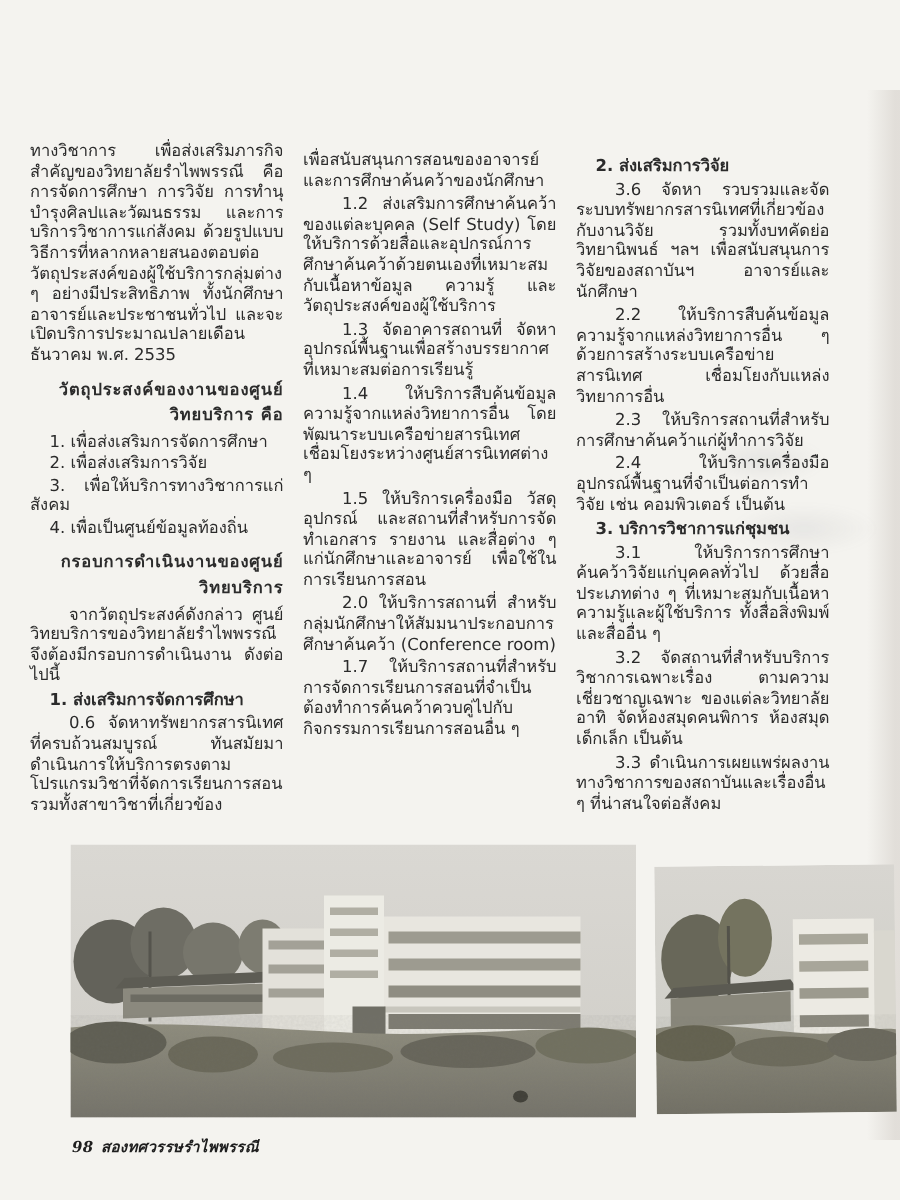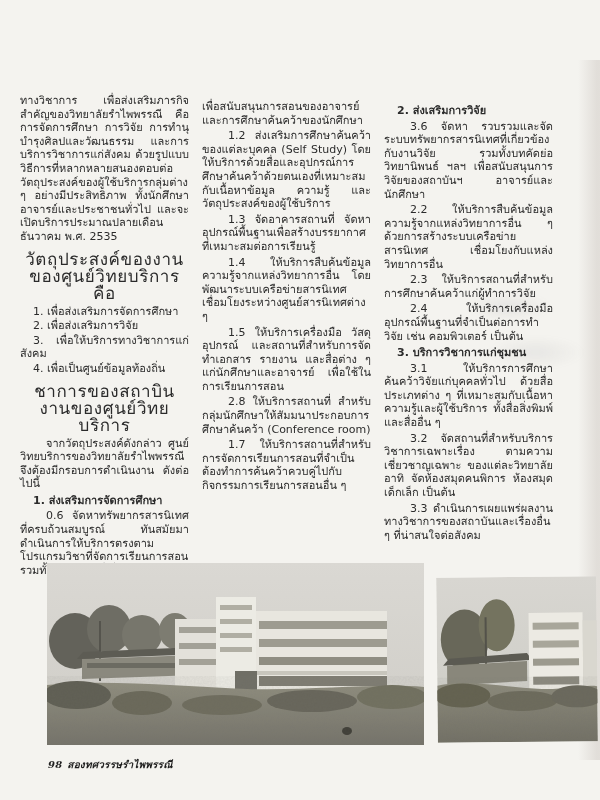--- a/index.html
+++ b/index.html
@@ -30,22 +30,22 @@
     display:flex;gap:13px;
   }
   .col{width:169px;font-size:11px;line-height:13.6px;text-align:justify;}
   .col-2{padding-top:6px;}
   .col-3{padding-top:7px;}
   .blk{margin:0 0 2px 0;}
   .body{text-indent:0;}
   .body-indent{text-indent:26px;}
   .item{text-indent:13px;margin-bottom:1px;}
   .heading{
-    font-weight:400;font-size:17px;line-height:17px;
-    letter-spacing:0.6px;text-align:center;margin:7px 0 3px 0;
+    font-weight:700;font-size:11px;line-height:17px;
+    letter-spacing:0.6px;text-align:right;margin:7px 0 3px 0;
     font-family:"DejaVu Serif","Liberation Serif",serif;
   }
   .subheading{font-weight:700;text-indent:13px;margin:3px 0 2px 0;}
   
   .photo{position:absolute;display:block;}
   .photo-left{left:47px;top:563px;}
   .photo-right{left:437px;top:577px;transform:rotate(-0.6deg);}
   
   .footer{
     position:absolute;left:48px;top:757px;
@@ -62,32 +62,32 @@
 <div class="ghost-bleed"></div>
 
 <div class="columns">
   <div class="col col-1">
       <div class="blk body">ทางวิชาการ เพื่อส่งเสริมภารกิจสำคัญของวิทยาลัยรำไพพรรณี คือ การจัดการศึกษา การวิจัย การทำนุบำรุงศิลปและวัฒนธรรม และการบริการวิชาการแก่สังคม ด้วยรูปแบบวิธีการที่หลากหลายสนองตอบต่อวัตถุประสงค์ของผู้ใช้บริการกลุ่มต่าง ๆ อย่างมีประสิทธิภาพ ทั้งนักศึกษา อาจารย์และประชาชนทั่วไป และจะเปิดบริการประมาณปลายเดือนธันวาคม พ.ศ. 2535</div>
       <div class="blk heading">วัตถุประสงค์ของงานของศูนย์วิทยบริการ คือ</div>
       <div class="blk item">1. เพื่อส่งเสริมการจัดการศึกษา</div>
       <div class="blk item">2. เพื่อส่งเสริมการวิจัย</div>
       <div class="blk item">3. เพื่อให้บริการทางวิชาการแก่สังคม</div>
       <div class="blk item">4. เพื่อเป็นศูนย์ข้อมูลท้องถิ่น</div>
-      <div class="blk heading">ชาการของสถาบินงานของศูนย์วิทยบริการ</div>
+      <div class="blk heading">กรอบการดำเนินงานของศูนย์วิทยบริการ</div>
       <div class="blk body-indent">จากวัตถุประสงค์ดังกล่าว ศูนย์วิทยบริการของวิทยาลัยรำไพพรรณี จึงต้องมีกรอบการดำเนินงาน ดังต่อไปนี้</div>
       <div class="blk subheading">1. ส่งเสริมการจัดการศึกษา</div>
       <div class="blk body-indent">0.6 จัดหาทรัพยากรสารนิเทศที่ครบถ้วนสมบูรณ์ ทันสมัยมาดำเนินการให้บริการตรงตามโปรแกรมวิชาที่จัดการเรียนการสอน รวมทั้งสาขาวิชาที่เกี่ยวข้อง</div>
     </div>
   <div class="col col-2">
       <div class="blk body">เพื่อสนับสนุนการสอนของอาจารย์ และการศึกษาค้นคว้าของนักศึกษา</div>
       <div class="blk body-indent">1.2 ส่งเสริมการศึกษาค้นคว้าของแต่ละบุคคล (Self Study) โดยให้บริการด้วยสื่อและอุปกรณ์การศึกษาค้นคว้าด้วยตนเองที่เหมาะสมกับเนื้อหาข้อมูล ความรู้ และวัตถุประสงค์ของผู้ใช้บริการ</div>
       <div class="blk body-indent">1.3 จัดอาคารสถานที่ จัดหาอุปกรณ์พื้นฐานเพื่อสร้างบรรยากาศที่เหมาะสมต่อการเรียนรู้</div>
       <div class="blk body-indent">1.4 ให้บริการสืบค้นข้อมูลความรู้จากแหล่งวิทยาการอื่น โดยพัฒนาระบบเครือข่ายสารนิเทศเชื่อมโยงระหว่างศูนย์สารนิเทศต่าง ๆ</div>
       <div class="blk body-indent">1.5 ให้บริการเครื่องมือ วัสดุอุปกรณ์ และสถานที่สำหรับการจัดทำเอกสาร รายงาน และสื่อต่าง ๆ แก่นักศึกษาและอาจารย์ เพื่อใช้ในการเรียนการสอน</div>
-      <div class="blk body-indent">2.8 ให้บริการสถานที่ สำหรับกลุ่มนักศึกษาให้สัมมนาประกอบการศึกษาค้นคว้า (Conference room)</div>
+      <div class="blk body-indent">2.0 ให้บริการสถานที่ สำหรับกลุ่มนักศึกษาให้สัมมนาประกอบการศึกษาค้นคว้า (Conference room)</div>
       <div class="blk body-indent">1.7 ให้บริการสถานที่สำหรับการจัดการเรียนการสอนที่จำเป็นต้องทำการค้นคว้าควบคู่ไปกับกิจกรรมการเรียนการสอนอื่น ๆ</div>
     </div>
   <div class="col col-3">
       <div class="blk subheading">2. ส่งเสริมการวิจัย</div>
       <div class="blk body-indent">3.6 จัดหา รวบรวมและจัดระบบทรัพยากรสารนิเทศที่เกี่ยวข้องกับงานวิจัย รวมทั้งบทคัดย่อ วิทยานิพนธ์ ฯลฯ เพื่อสนับสนุนการวิจัยของสถาบันฯ อาจารย์และนักศึกษา</div>
       <div class="blk body-indent">2.2 ให้บริการสืบค้นข้อมูลความรู้จากแหล่งวิทยาการอื่น ๆ ด้วยการสร้างระบบเครือข่ายสารนิเทศ เชื่อมโยงกับแหล่งวิทยาการอื่น</div>
       <div class="blk body-indent">2.3 ให้บริการสถานที่สำหรับการศึกษาค้นคว้าแก่ผู้ทำการวิจัย</div>
       <div class="blk body-indent">2.4 ให้บริการเครื่องมืออุปกรณ์พื้นฐานที่จำเป็นต่อการทำวิจัย เช่น คอมพิวเตอร์ เป็นต้น</div>
       <div class="blk subheading">3. บริการวิชาการแก่ชุมชน</div>
       <div class="blk body-indent">3.1 ให้บริการการศึกษาค้นคว้าวิจัยแก่บุคคลทั่วไป ด้วยสื่อประเภทต่าง ๆ ที่เหมาะสมกับเนื้อหาความรู้และผู้ใช้บริการ ทั้งสื่อสิ่งพิมพ์ และสื่ออื่น ๆ</div>

